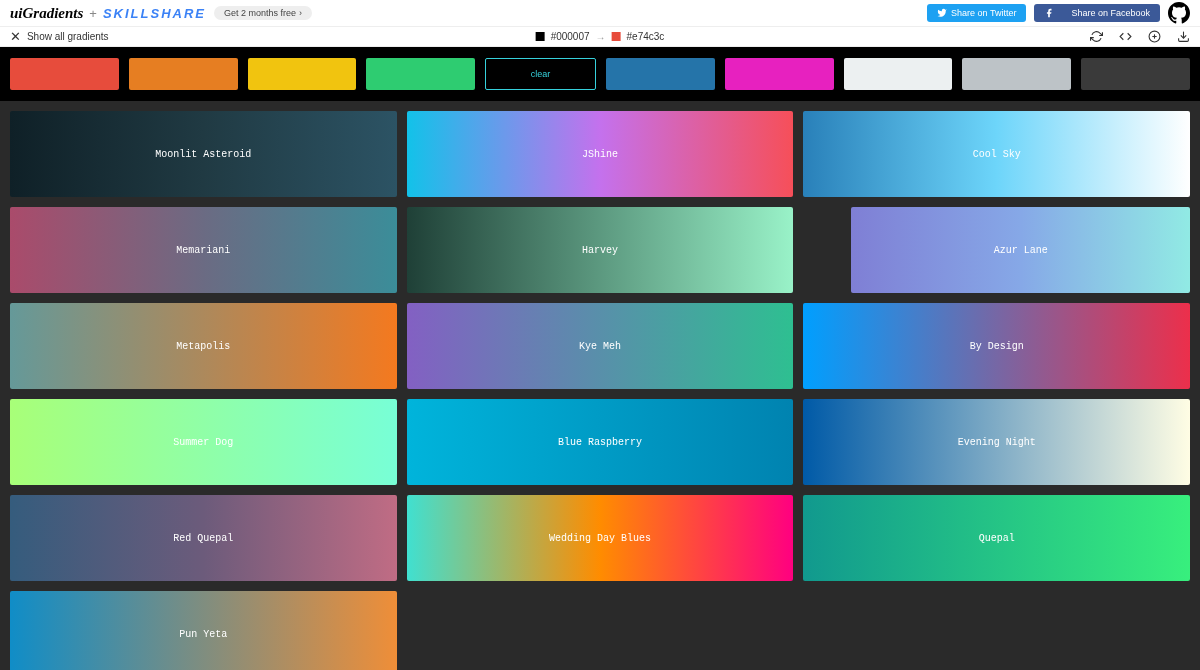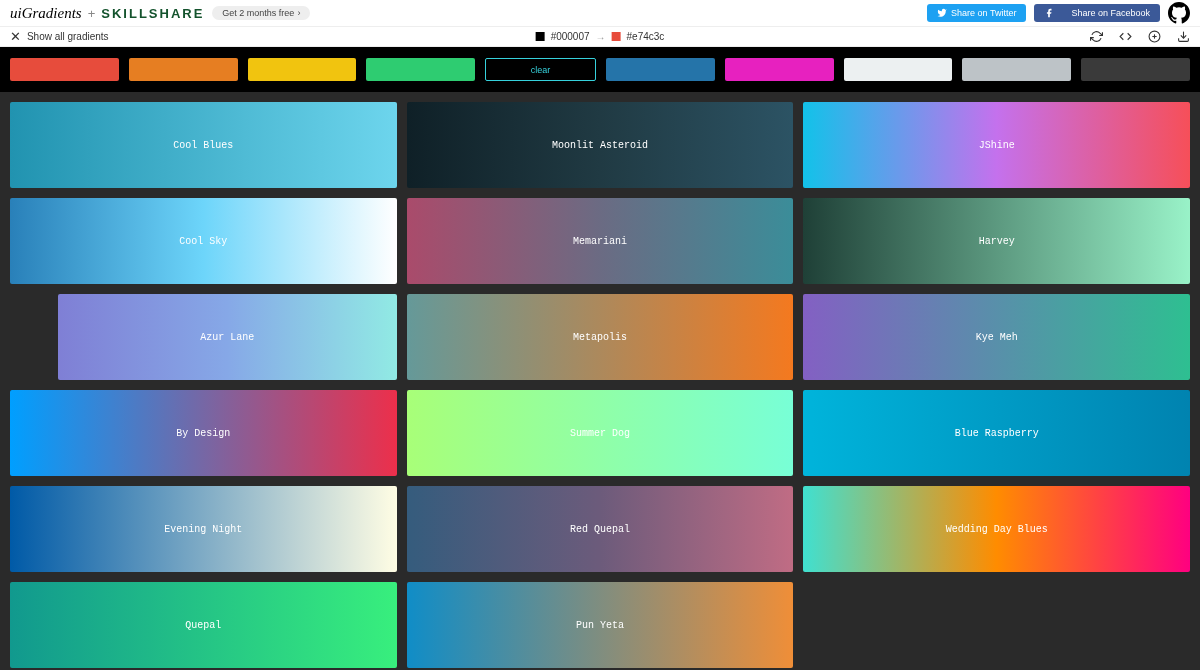--- a/index.html
+++ b/index.html
@@ -1,23 +1,23 @@
 <!DOCTYPE html>
 <html><head>
 <meta charset="utf-8">
 <style>
 * { margin: 0; padding: 0; box-sizing: border-box; }
 body { font-family: -apple-system, BlinkMacSystemFont, "Segoe UI", sans-serif; background: #fff; overflow-x: hidden; }
 
 
 .topbar { height: 27px; display: flex; align-items: center; padding: 0 10px; gap: 8px; border-bottom: 1px solid #eee; }
 .brand { display: flex; align-items: center; gap: 6px; }
-.brand-ui { font-family: cursive; font-style: italic; font-weight: normal; font-size: 15px; color: #000; }
+.brand-ui { font-family: cursive; font-style: italic; font-weight: bold; font-size: 15px; color: #000; }
 .brand-plus { font-size: 13px; color: #888; }
-.brand-ss { font-size: 13px; font-weight: 600; letter-spacing: 2px; color: #14532d; }
+.brand-ss { font-size: 13px; font-weight: 600; letter-spacing: 2px; color: #3b82f6; font-style: italic; }
 .pill { background: #eee; border-radius: 10px; padding: 2px 10px; font-size: 9px; color: #444; display: inline-flex; align-items: center; cursor: pointer; }
 .pill::after { content: "›"; margin-left: 3px; }
 .spacer { flex: 1; }
 .share-btn { color: #fff; font-size: 9px; padding: 4px 10px; border-radius: 3px; display: inline-flex; gap: 4px; cursor: pointer; border: none; }
 .share-btn.tw { background: #1da1f2; }
 .share-btn.fb { background: #3b5998; gap: 17px; }
 .gh-icon { width: 22px; height: 22px; cursor: pointer; }
 
 
 .subbar { height: 20px; display: flex; align-items: center; padding: 0 10px; font-size: 10px; color: #333; position: relative; border-bottom: 1px solid #eee; }
@@ -26,21 +26,21 @@
 .subbar-center { position: absolute; left: 50%; transform: translateX(-50%); display: flex; align-items: center; gap: 6px; }
 .sw { width: 9px; height: 9px; display: inline-block; }
 .sw-black { background: #000; }
 .sw-red { background: #e74c3c; }
 .arrow-r { color: #999; font-size: 10px; }
 .subbar-right { margin-left: auto; display: flex; align-items: center; gap: 16px; font-size: 14px; color: #333; }
 .icon-btn { cursor: pointer; display: inline-flex; align-items: center; justify-content: center; }
 
 
 .filterbar { background: #000; padding: 11px 10px; display: flex; gap: 10px; }
-.chip { flex: 1; height: 23px; border-radius: 2px; cursor: pointer; display: flex; align-items: center; justify-content: center; font-size: 9px; color: #fff; }
+.chip { flex: 1; height: 32px; border-radius: 2px; cursor: pointer; display: flex; align-items: center; justify-content: center; font-size: 9px; color: #fff; }
 .chip.selected { background: transparent !important; border: 1px solid #36d1dc; color: #36d1dc; }
 
 
 .grid-wrap { background: #2a2a2a; padding: 10px; }
 .grid { display: grid; grid-template-columns: repeat(3, 1fr); gap: 10px; }
 .tile { height: 86px; border-radius: 2px; display: flex; align-items: center; justify-content: center; color: #fff; font-size: 10px; font-family: "Courier New", monospace; cursor: pointer; }
 </style>
 </head>
 <body>
 
@@ -119,23 +119,20 @@
     <div class="chip selected" style="background: transparent;">clear</div>
     <div class="chip" style="background: rgb(37, 116, 169);"></div>
     <div class="chip" style="background: rgb(231, 33, 191);"></div>
     <div class="chip" style="background: rgb(236, 240, 241);"></div>
     <div class="chip" style="background: rgb(189, 195, 199);"></div>
     <div class="chip" style="background: rgb(58, 58, 58);"></div>
   </div>
 
 <div class="grid-wrap">
   <div class="grid" id="grid">
-      <div class="tile" style="background: linear-gradient(90deg, rgb(33, 147, 176), rgb(109, 213, 237));">
-        <span>Cool Blues</span>
-      </div>
       <div class="tile" style="background: linear-gradient(90deg, rgb(15, 32, 39), rgb(32, 58, 67), rgb(44, 83, 100));">
         <span>Moonlit Asteroid</span>
       </div>
       <div class="tile" style="background: linear-gradient(90deg, rgb(18, 194, 233), rgb(196, 113, 237), rgb(246, 79, 89));">
         <span>JShine</span>
       </div>
       <div class="tile" style="background: linear-gradient(90deg, rgb(41, 128, 185), rgb(109, 213, 250), rgb(255, 255, 255));">
         <span>Cool Sky</span>
       </div>
       <div class="tile" style="background: linear-gradient(90deg, rgb(170, 75, 107), rgb(107, 107, 131), rgb(59, 141, 153));">

